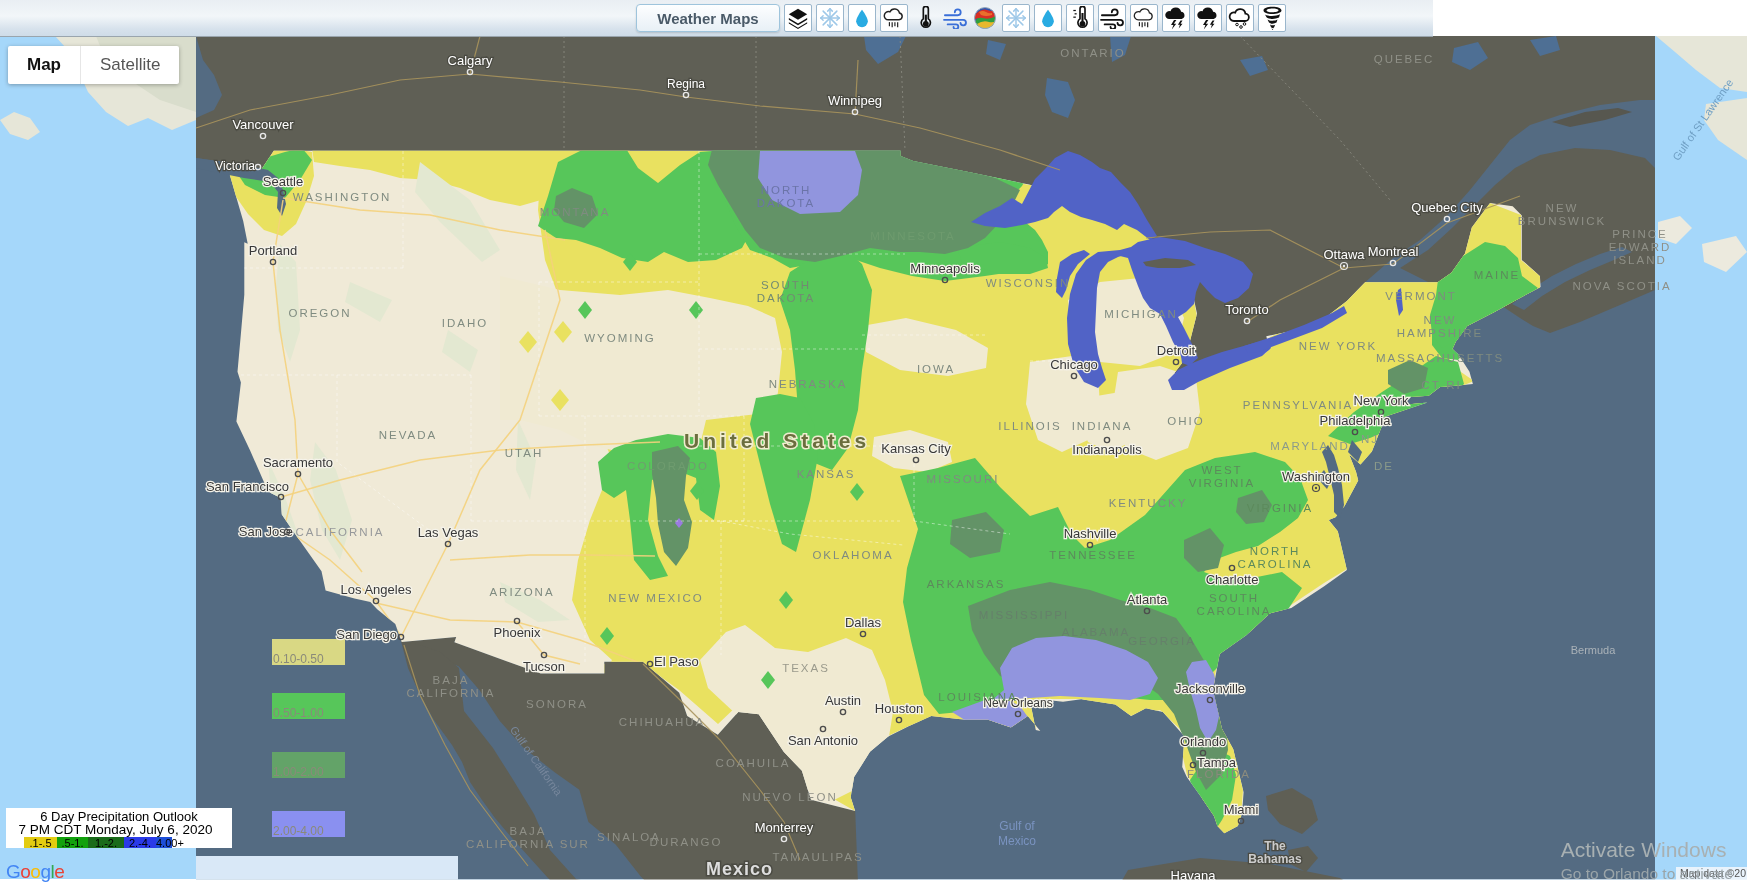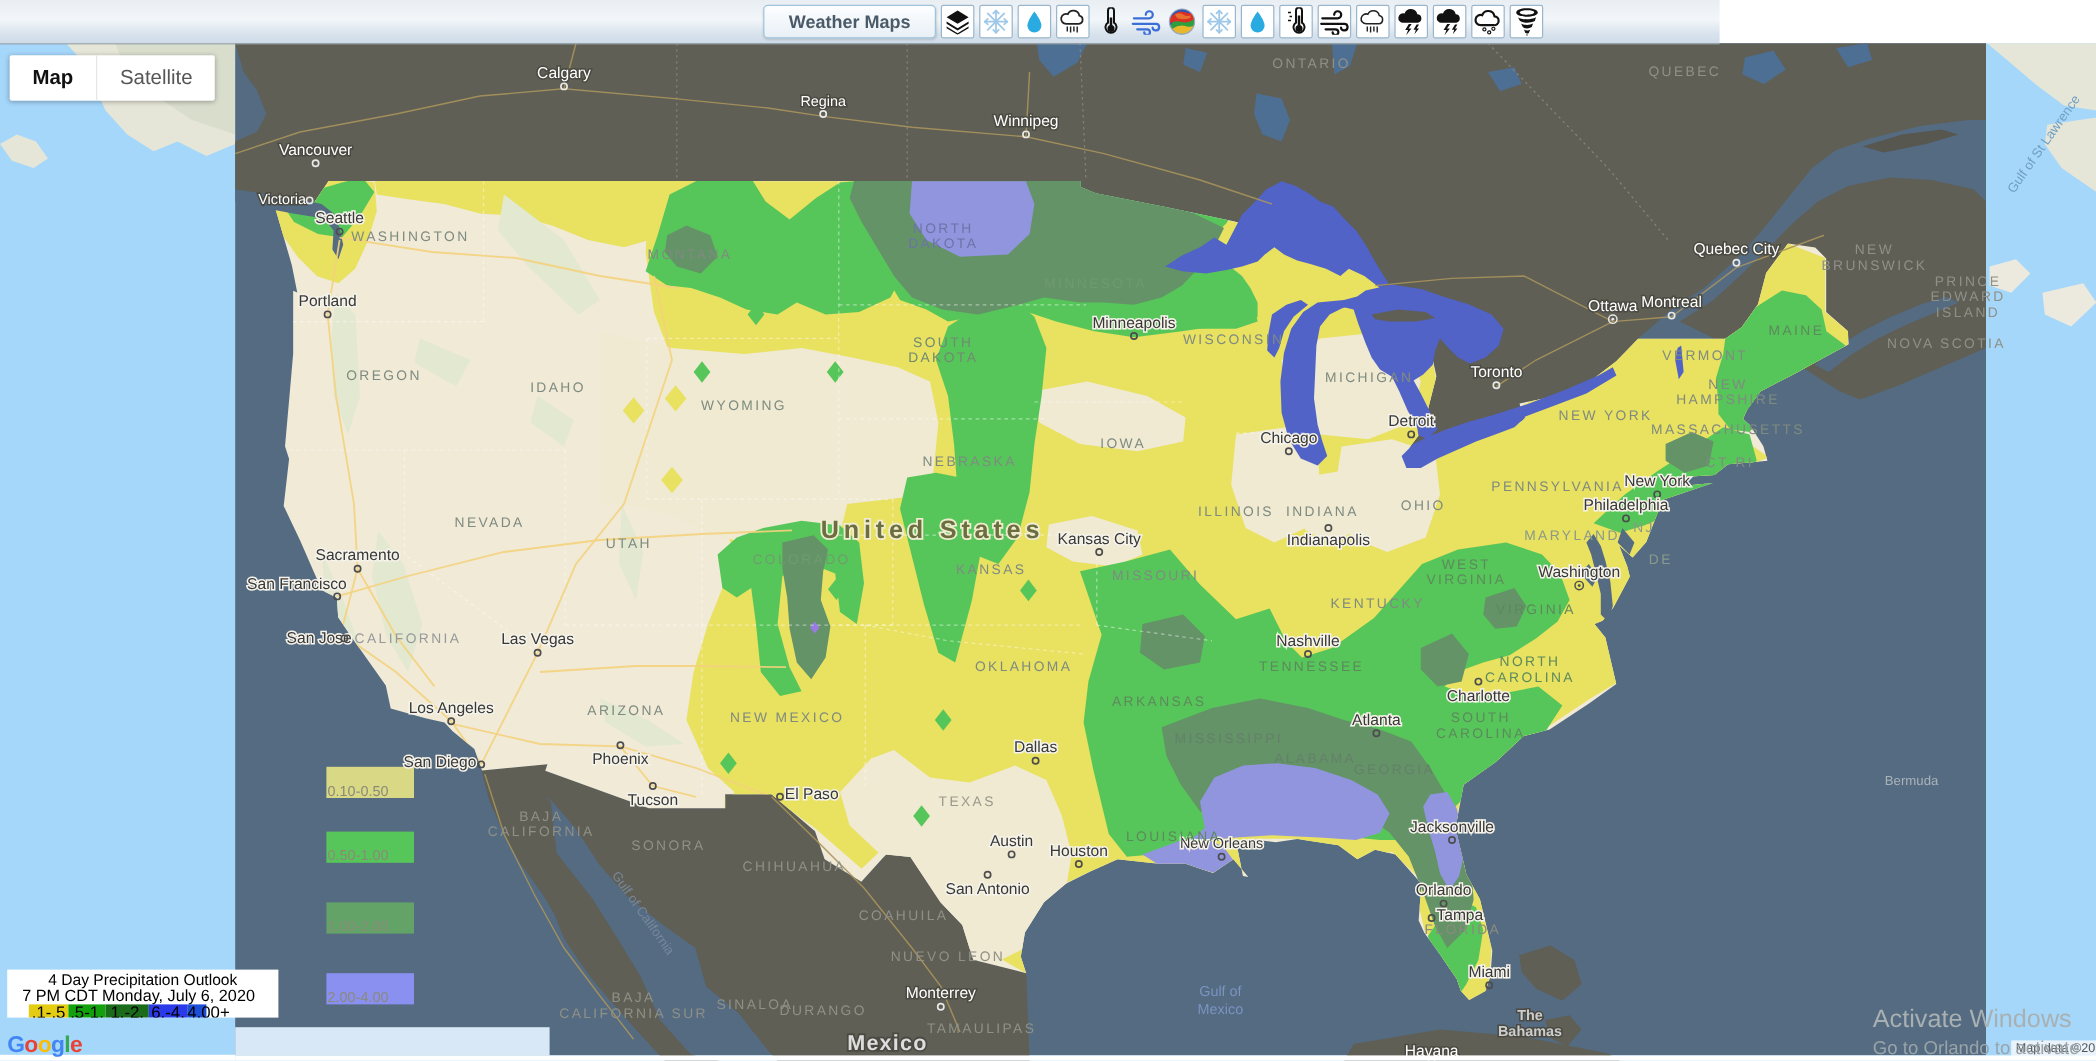--- a/index.html
+++ b/index.html
@@ -1,22 +1,22 @@
 <!DOCTYPE html>
 <html><head><meta charset="utf-8"><style>
 html,body{margin:0;padding:0;width:1747px;height:884px;overflow:hidden;font-family:"Liberation Sans",sans-serif;background:#fff}
 #toolbar{position:absolute;top:0;left:0;width:1433px;height:36px;background:linear-gradient(#e9eef3 0%,#f2f6f9 45%,#d7e2ec 80%,#cfdce8 100%);border-bottom:1px solid #9aa5ad;display:flex;align-items:center;z-index:10}
 #wmbtn{margin-left:636px;width:142px;height:26px;background:linear-gradient(#fdfeff,#e8f0f6);border:1px solid #9ec4dc;border-radius:4px;display:flex;align-items:center;justify-content:center;font-size:15px;font-weight:bold;color:#4a5a68;box-shadow:0 1px 2px rgba(0,0,0,0.15)}
 #mapc{position:absolute;top:36px;left:0;width:1747px;height:848px}
 #mapsat{position:absolute;top:46px;left:8px;height:38px;background:#fff;border-radius:2px;box-shadow:0 1px 4px rgba(0,0,0,0.3);display:flex;z-index:5}
 #mapsat div{display:flex;align-items:center;justify-content:center;font-size:17px;padding:16px 19px}
 #legendbox{position:absolute;left:6px;top:808px;width:226px;height:40px;background:#fff;z-index:6;font-size:13px;color:#000;text-align:center;line-height:13px;overflow:hidden}
 #cbar{display:flex;height:14px;margin-left:18px;margin-top:1px;width:160px}
-#cbar div{font-size:14px;color:#000;line-height:13px}
-#goog{position:absolute;left:6px;top:861px;z-index:6;font-size:19px;font-weight:bold;letter-spacing:-0.5px}
+#cbar div{font-size:11px;color:#000;line-height:13px}
+#goog{position:absolute;left:6px;top:861px;z-index:6;font-size:19px;font-weight:normal;letter-spacing:-0.5px}
 #aw{position:absolute;right:14px;top:838px;z-index:6;color:#a8b0b2;font-size:21px;text-align:left}
 #aw div{font-size:15.5px;color:#9aa4a8;margin-top:3px}
 </style></head><body>
 <div id="mapc">
     <svg width="1747" height="848" viewBox="0 36 1747 848" style="position:absolute;top:0;left:0">
 <rect x="0" y="36" width="1747" height="848" fill="#a5d7fa"></rect>
 <polygon points="55,36 196,36 196,120 172,130 148,118 128,126 106,112 88,92 76,66 66,48" fill="#e6e6d8"></polygon>
 <polygon points="96,36 196,36 196,112 160,100 130,80 110,60 100,46" fill="#d9ddcc"></polygon>
 <polygon points="0,120 14,112 30,118 40,132 28,140 10,134" fill="#e6e6d8"></polygon>
 <polygon points="1656,36 1747,36 1747,92 1720,88 1696,70 1675,52" fill="#e6e6d8"></polygon>
@@ -510,23 +510,23 @@
           <path d="M11.5 22.5 C12.2 23 13 23 13.6 22.6 L12.5 24 Z"></path>
         </g>
       </svg>
     </div>
   </div>
 <div id="mapsat">
     <div style="font-weight:bold;color:#111">Map</div>
     <div style="color:#565656;border-left:1px solid #e6e6e6">Satellite</div>
   </div>
 <div id="legendbox">
-    <div style="margin-top:2px">4 Day Precipitation Outlook</div>
+    <div style="margin-top:2px">6 Day Precipitation Outlook</div>
     <div style="font-size:13.5px;white-space:nowrap;margin-left:-7px">7 PM CDT Monday, July 6, 2020</div>
 <div id="cbar">
       <div style="background:#e3cc12;width:33px">.1-.5</div>
       <div style="background:#12a10d;width:31px">.5-1.</div>
       <div style="background:#1a6b1a;width:36px">1.-2.</div>
-      <div style="background:#2a3ae8;width:32px">6.-4.</div>
+      <div style="background:#2a3ae8;width:32px">2.-4.</div>
       <div style="background:#1d4ed8;width:16px">4.00+</div>
     </div>
   </div>
 <div id="goog"><span style="color:#4285f4">G</span><span style="color:#ea4335">o</span><span style="color:#fbbc05">o</span><span style="color:#4285f4">g</span><span style="color:#34a853">l</span><span style="color:#ea4335">e</span></div>
 <div id="aw">Activate Windows<div>Go to Orlando to activate</div></div>
 </body></html>

